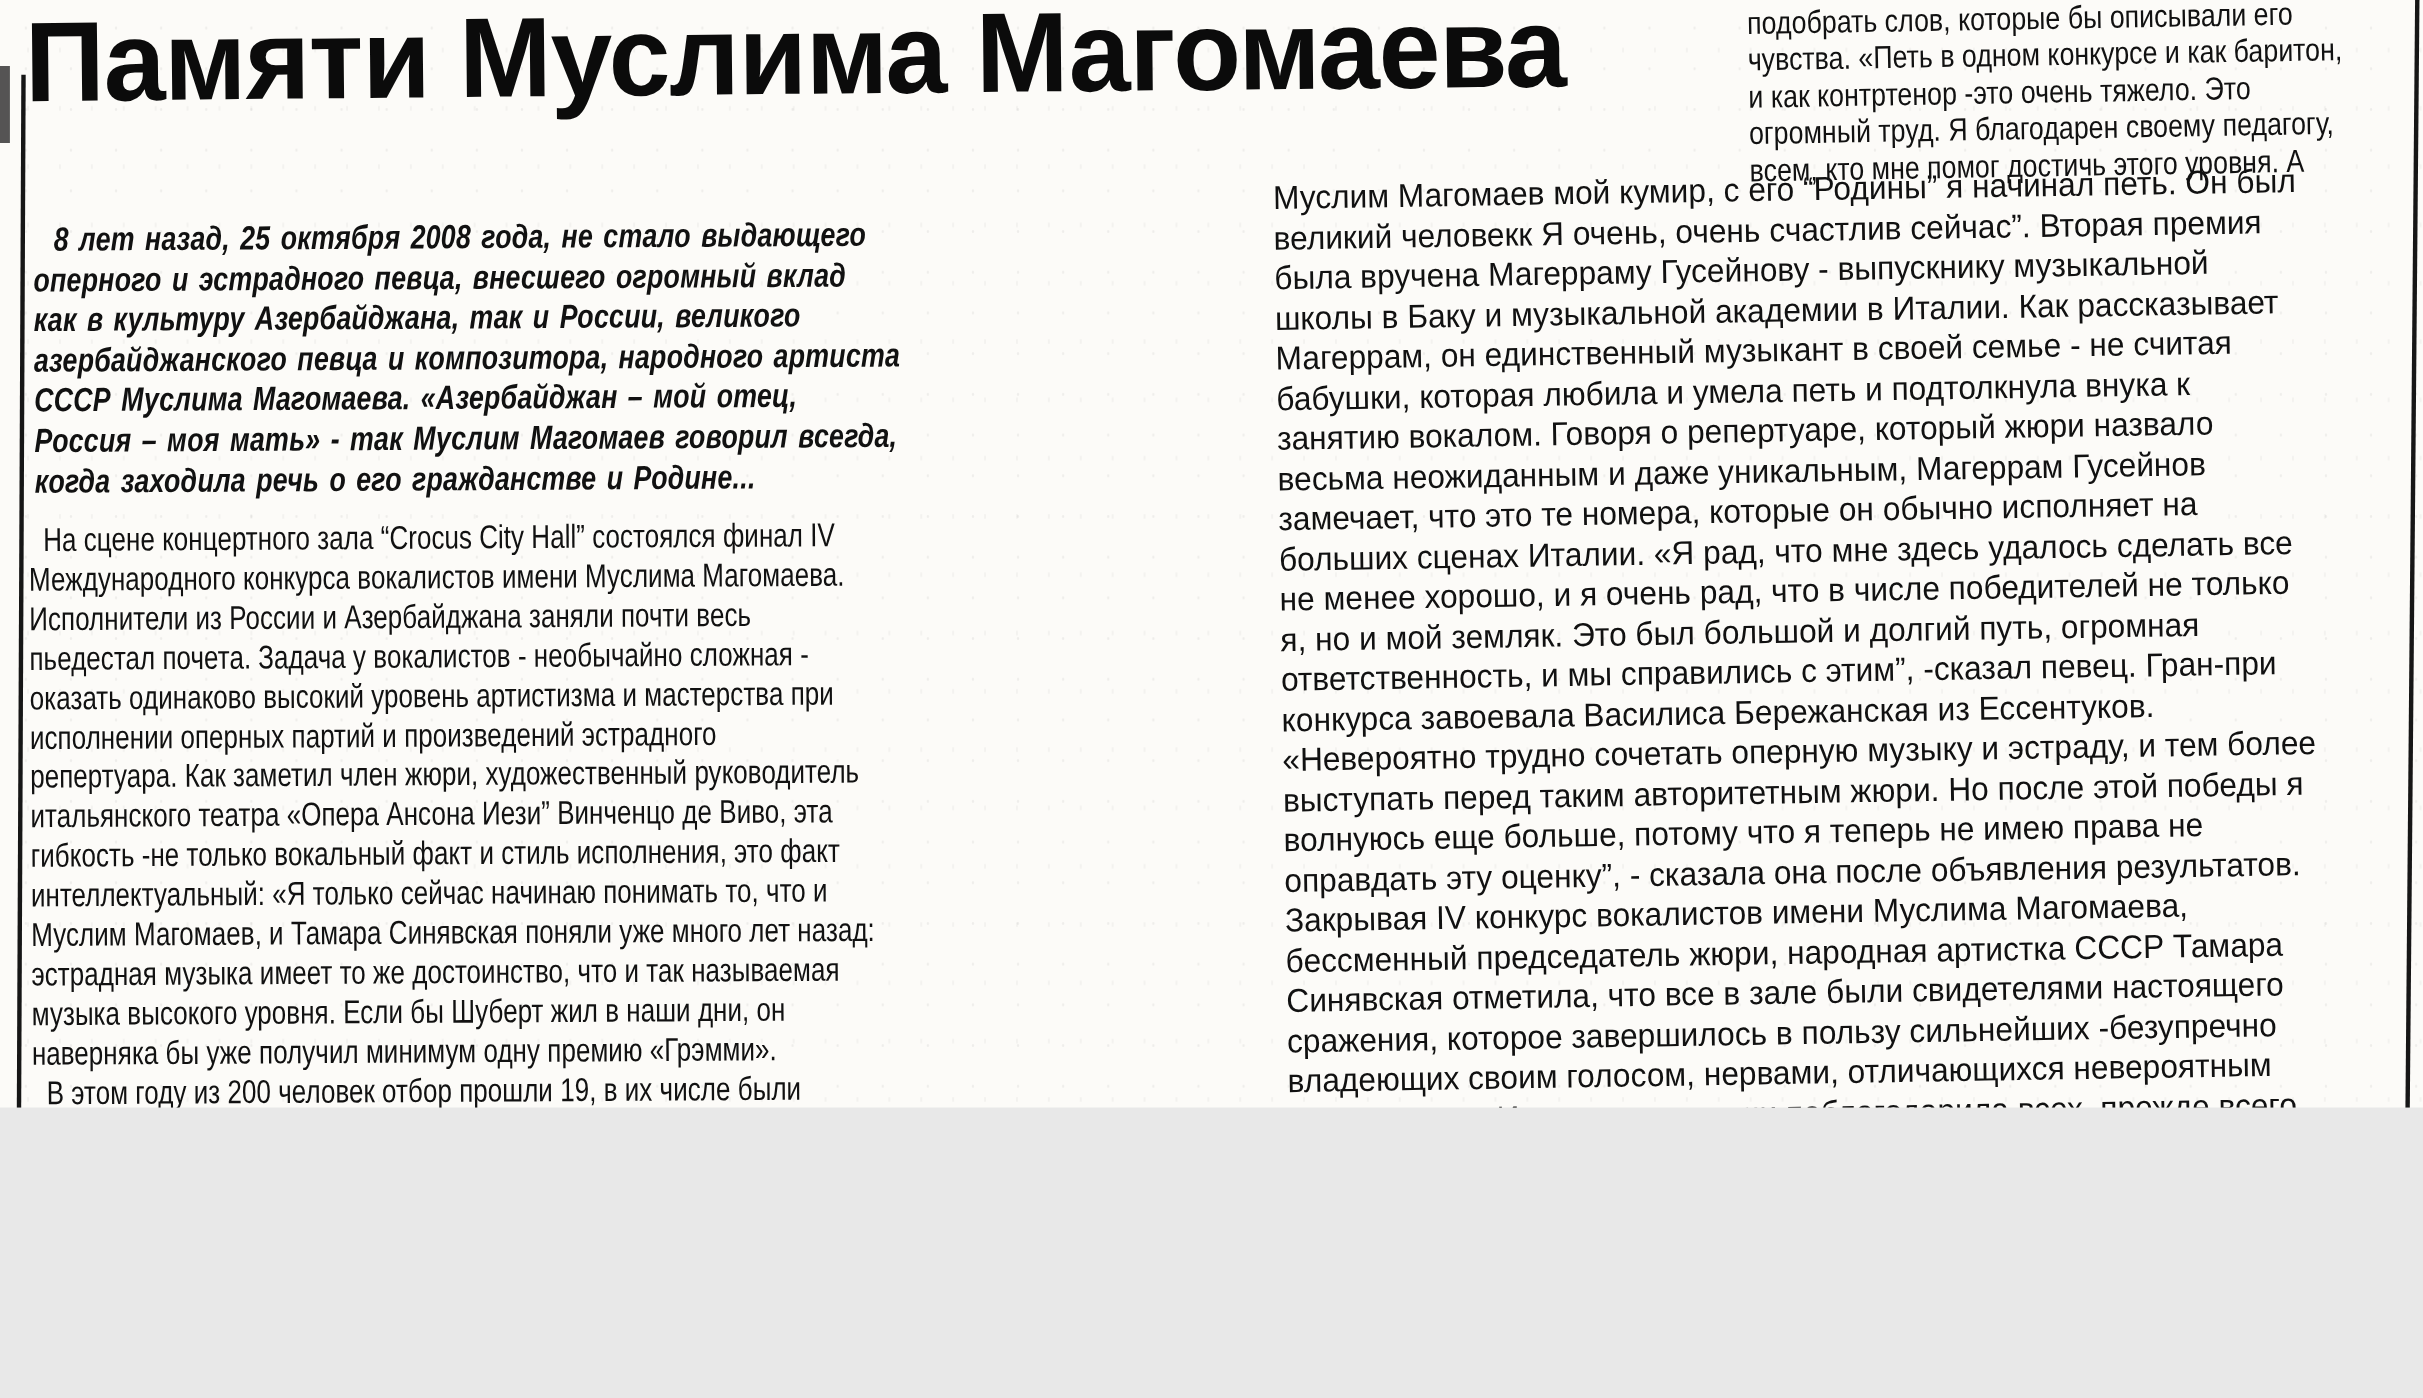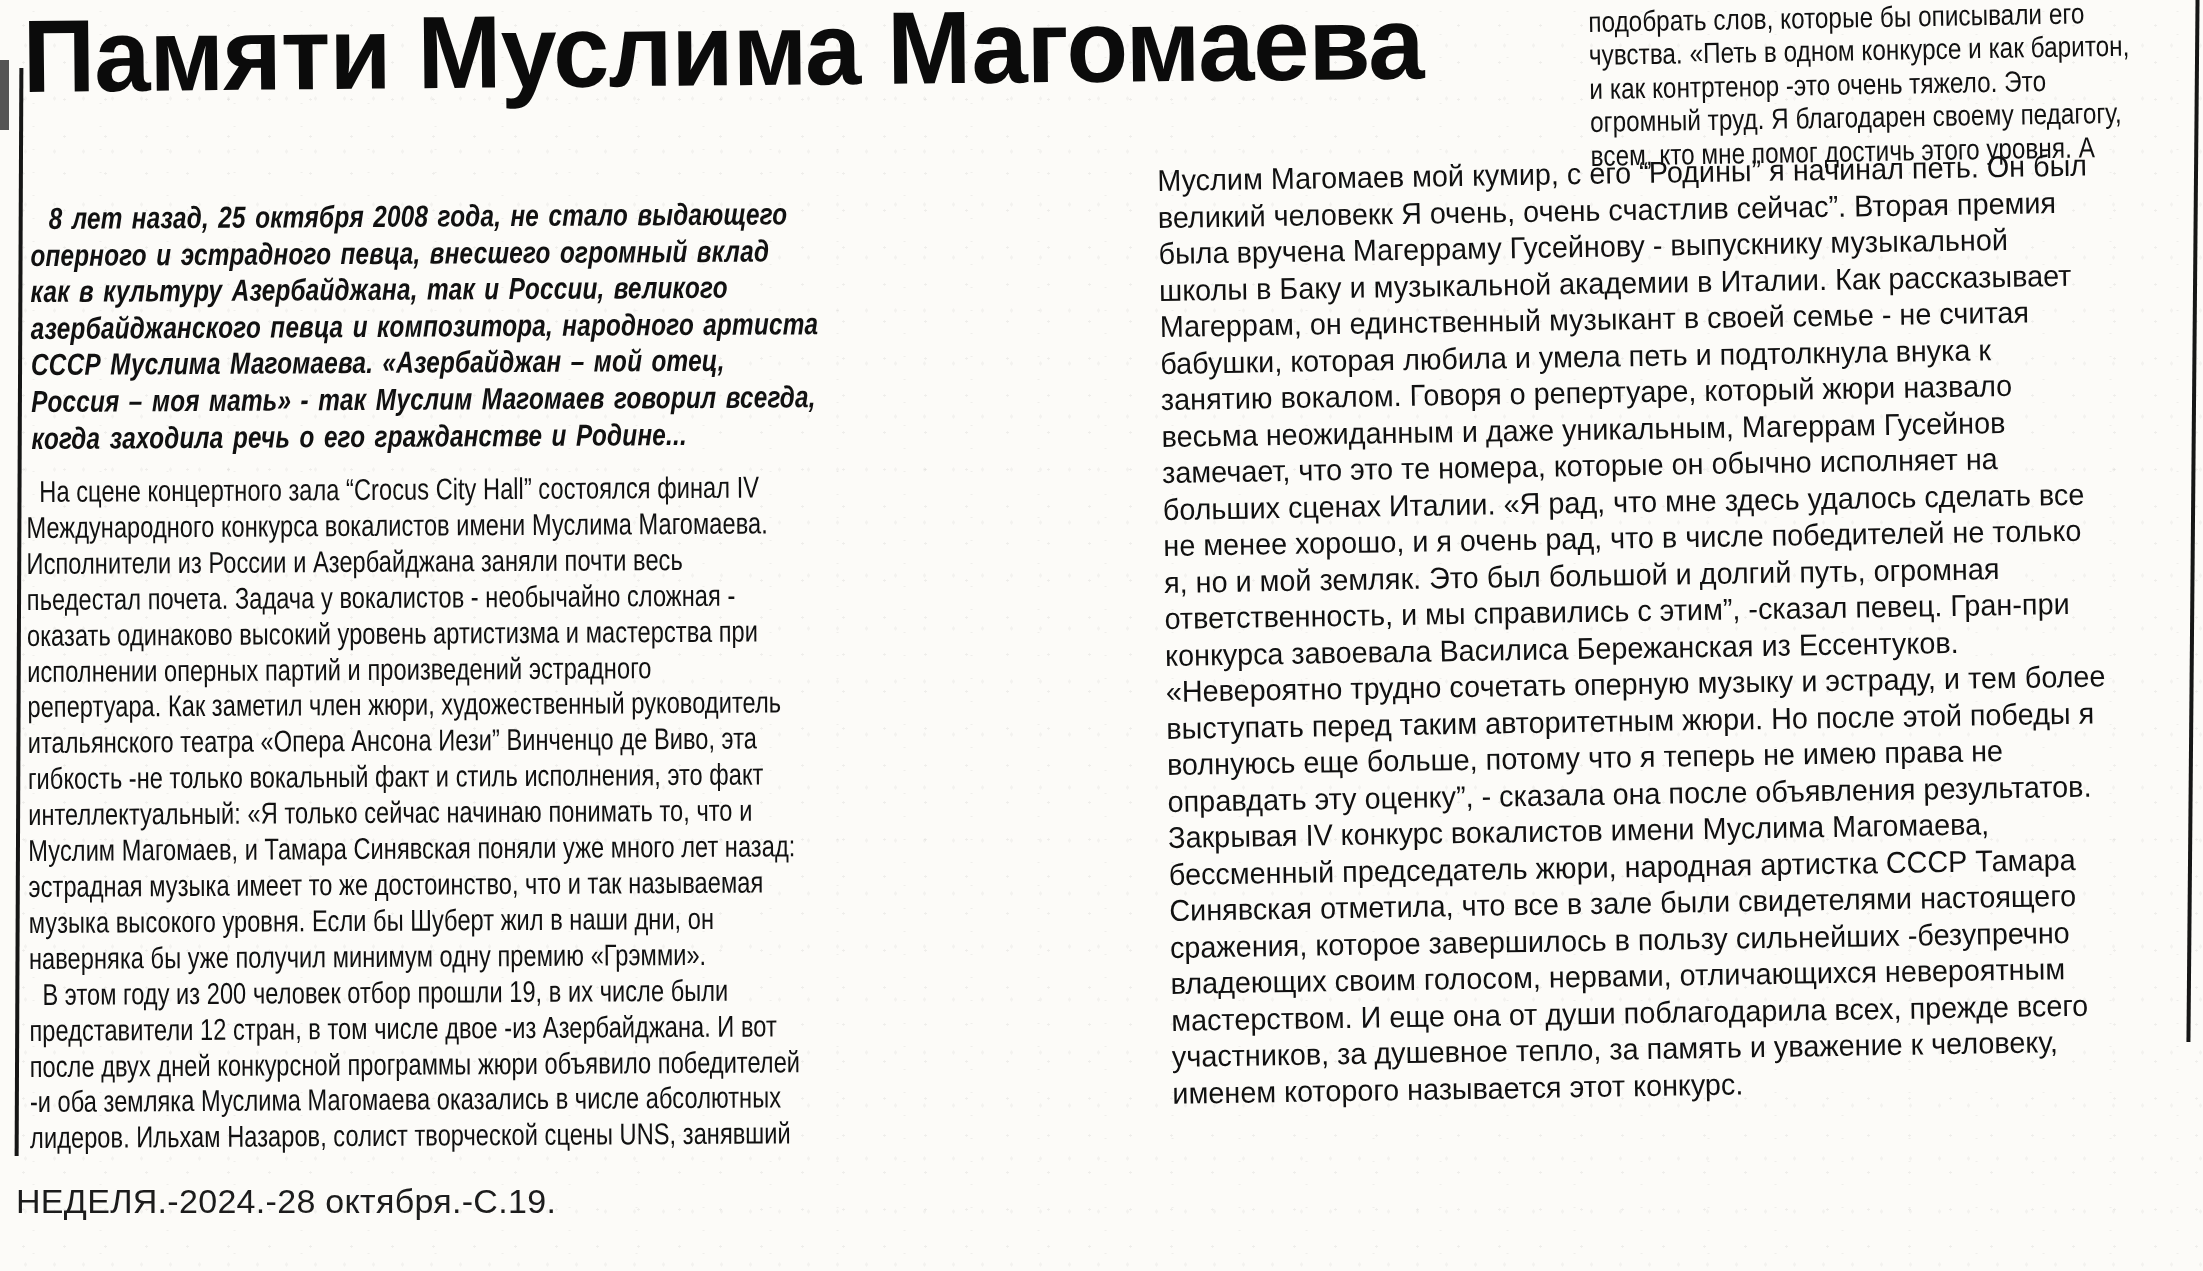--- a/index.html
+++ b/index.html
@@ -2,21 +2,21 @@
 <html><head>
 <meta charset="utf-8">
 <style>
   html,body{margin:0;padding:0;}
   body{
     font-family:"Liberation Sans", sans-serif;
     background:#e8e8e8;
   }
   .paper{
     position:relative;
-    width:2203px;height:1271px;
+    width:2203px;height:1007px;
     background:#fcfbf8;
     overflow:hidden;
     
     background-image:
       radial-gradient(rgba(0,0,0,0.055) 1px, transparent 1.4px),
       radial-gradient(rgba(0,0,0,0.035) 1px, transparent 1.3px),
       radial-gradient(rgba(0,0,0,0.05) 0.8px, transparent 1.2px);
     background-size: 41px 37px, 29px 53px, 67px 23px;
     background-position: 3px 7px, 11px 19px, 0 0;
     color:#111;

